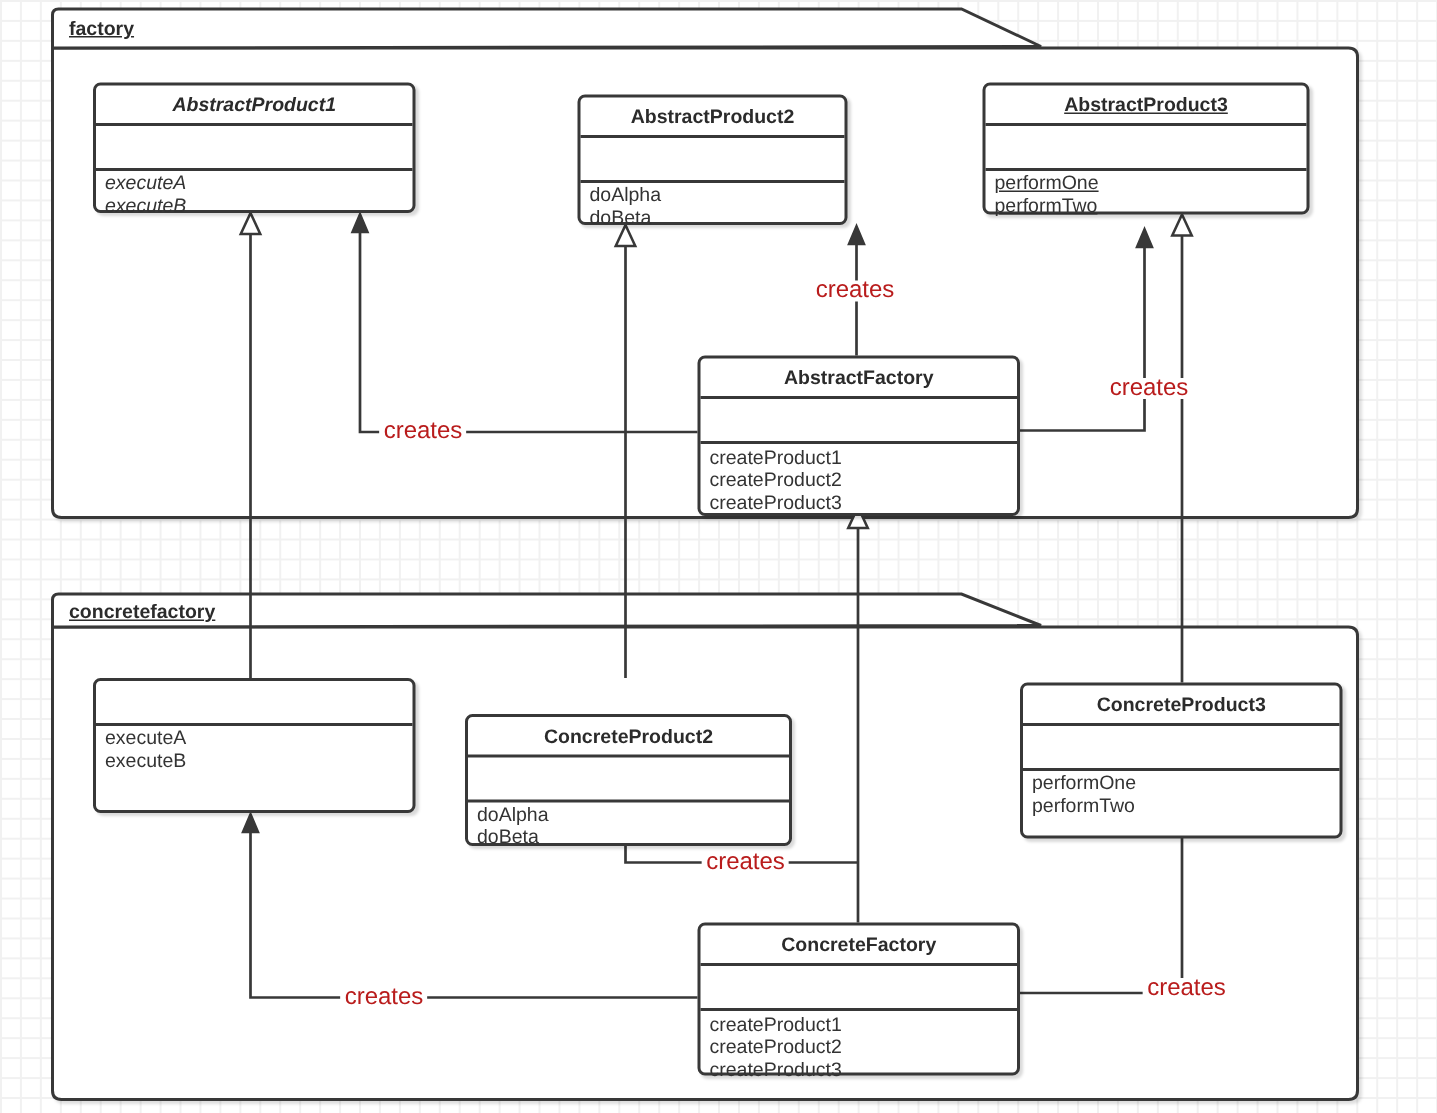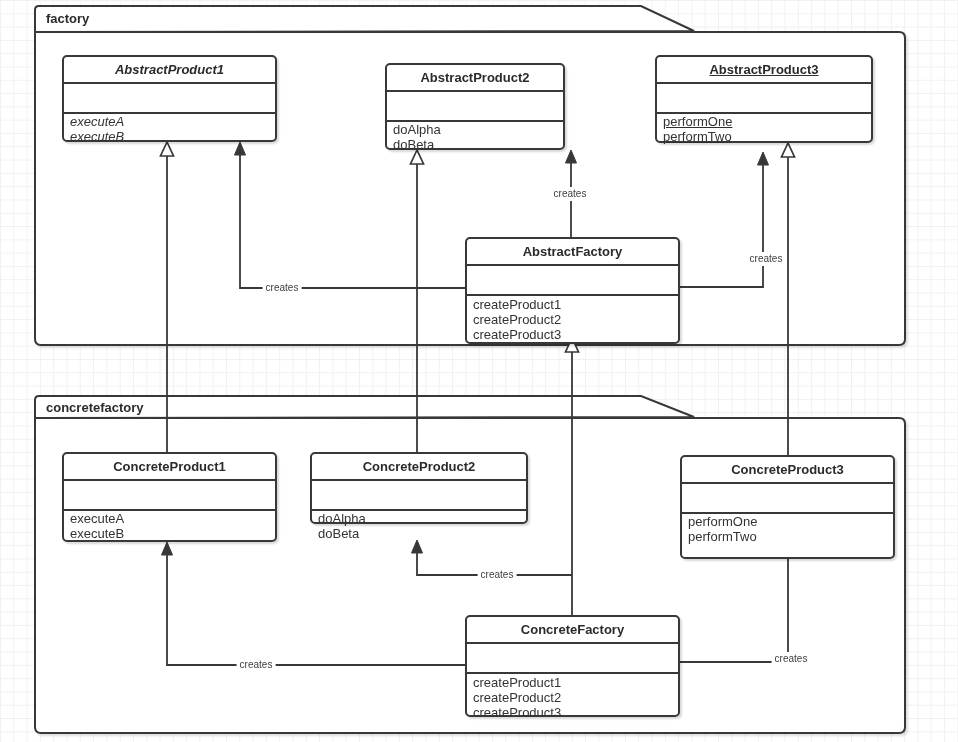--- a/index.html
+++ b/index.html
@@ -14,41 +14,41 @@
   }
   #edge-layer { position:absolute; left:0; top:0; width:958px; height:742px; }
   .pkg-body, .pkg-tab { fill:#ffffff; stroke:#383838; stroke-width:2; }
   .pkg-shadow { filter:drop-shadow(2px 2px 1px rgba(0,0,0,0.13)); }
   .edge-line { fill:none; stroke:#383838; stroke-width:1.8; }
   .arrow-hollow { fill:#ffffff; stroke:#383838; stroke-width:1.7; }
   .arrow-filled { fill:#383838; stroke:#383838; stroke-width:1; }
 
   .pkg-label {
     position:absolute; font-size:13px; font-weight:bold; color:#2b2b2b;
-    white-space:nowrap; line-height:14px;
+    white-space:nowrap; line-height:14px;text-decoration:underline;
   }
   .uml-class {
     position:absolute; box-sizing:border-box; background:#ffffff;
     border:2px solid #383838; border-radius:5px;
     box-shadow:2px 2px 2px rgba(0,0,0,0.15);
     display:flex; flex-direction:column; font-size:13px;
   }
   .uml-title {
     height:25px; flex:0 0 auto; border-bottom:2px solid #383838;
     display:flex; align-items:center; justify-content:center;
     font-weight:bold; color:#2b2b2b;
   }
   .uml-attrs { height:28px; flex:0 0 auto; border-bottom:2px solid #383838; }
   .uml-methods { flex:1 1 auto; padding:1px 6px 0 6px; line-height:14.5px; }
   .uml-methods .method { white-space:nowrap; color:#333333; }
   .tall .uml-methods { line-height:15px; }
 
   .edge-label {
     position:absolute; transform:translate(-50%,-50%);
-    font-size:10px; color:#404040; background:#ffffff;
+    font-size:16px; color:#b91c1c; background:#ffffff;
     padding:0 3px; white-space:nowrap; line-height:14px;
   }
 </style>
 </head>
 <body>
 
 <div id="canvas">
 
   <svg id="edge-layer" width="958" height="742" viewBox="0 0 958 742">
 
@@ -139,29 +139,28 @@
     <div class="uml-title">AbstractFactory</div>
     <div class="uml-attrs"></div>
     <div class="uml-methods">
       <div class="method">createProduct1</div>
       <div class="method">createProduct2</div>
       <div class="method">createProduct3</div>
     </div>
   </div>
 
   <div class="uml-class" style="left:62px; top:452px; width:215px; height:90px;">
-    <div class="uml-title">ConcreteProduct1</div>
     <div class="uml-attrs"></div>
     <div class="uml-methods">
       <div class="method">executeA</div>
       <div class="method">executeB</div>
     </div>
   </div>
 
-  <div class="uml-class" style="left:310px; top:452px; width:218px; height:72px;">
+  <div class="uml-class" style="left:310px; top:476px; width:218px; height:88px;">
     <div class="uml-title">ConcreteProduct2</div>
     <div class="uml-attrs"></div>
     <div class="uml-methods">
       <div class="method">doAlpha</div>
       <div class="method">doBeta</div>
     </div>
   </div>
 
   <div class="uml-class" style="left:680px; top:455px; width:215px; height:104px;">
     <div class="uml-title">ConcreteProduct3</div>

